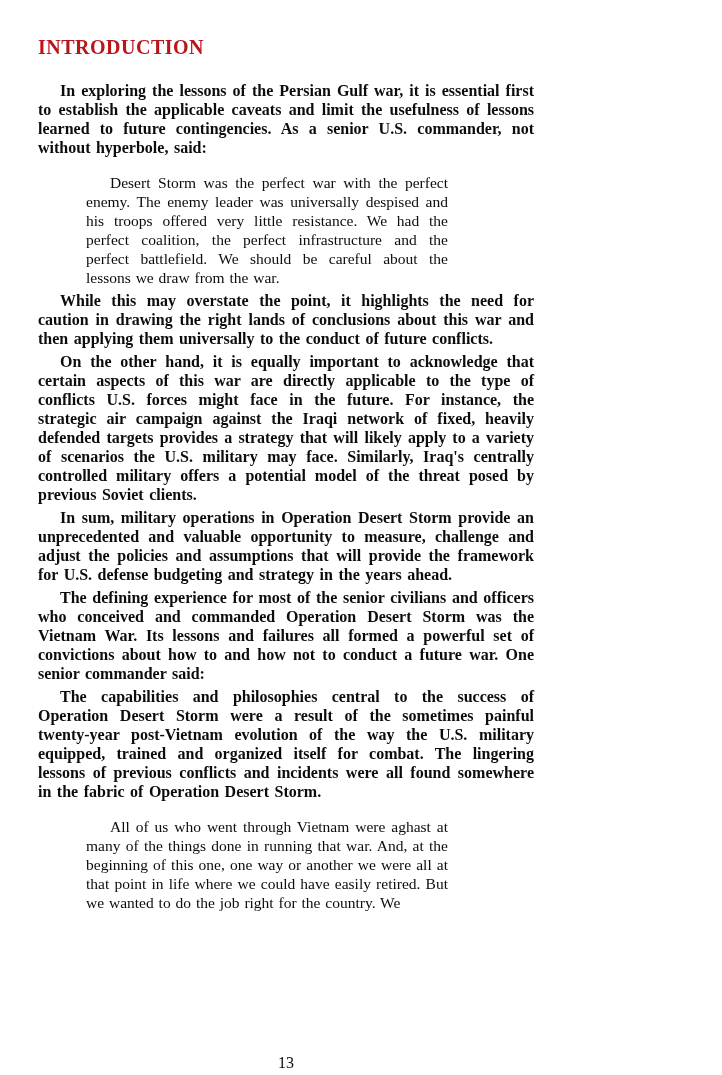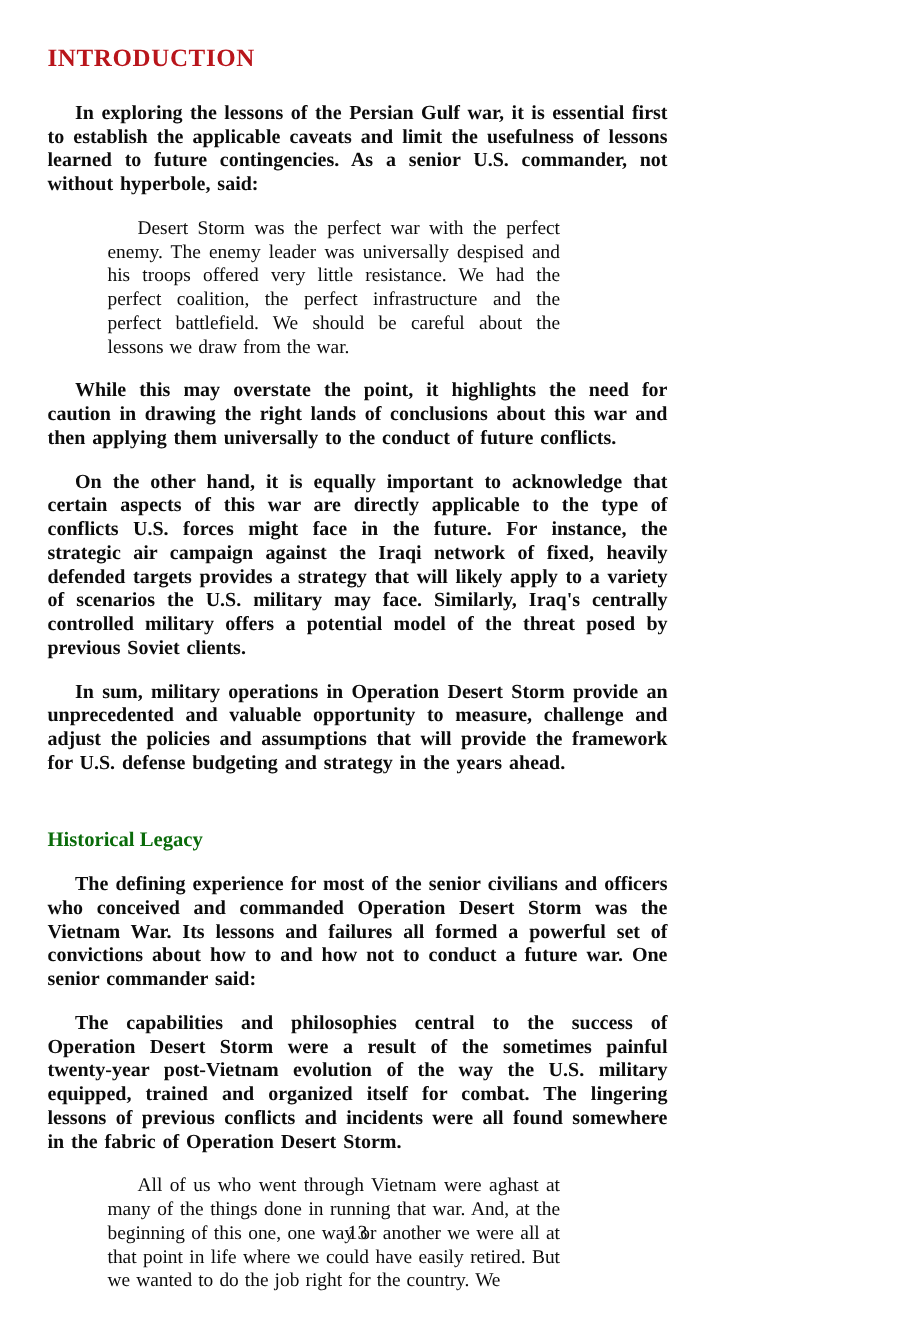--- a/index.html
+++ b/index.html
@@ -33,36 +33,36 @@
     font-weight:700;
     color:var(--heading-green);
     margin-top:42px;
   }
   p.body-para{
     font-size:16px;
     font-weight:700;
     line-height:19px;
     text-align:justify;
     text-indent:22px;
-    margin-top:16px;
+    margin-top:4px;
     word-spacing:1.5px;
   }
   p.first-after-h1{margin-top:22px;}
   blockquote.quote{
     font-size:15.5px;
     font-weight:400;
     line-height:19px;
     text-align:justify;
     text-indent:24px;
     margin:16px 86px 0 48px;
     word-spacing:1px;
   }
   .page-number{
     position:absolute;
-    top:978px;
+    top:1054px;
     left:0;
     width:100%;
     text-align:center;
     font-size:16px;
     font-weight:400;
     color:var(--text-ink);
   }
   .speck{
     position:absolute;
     border-radius:50%;
@@ -89,21 +89,20 @@
 
     <blockquote class="quote">Desert Storm was the perfect war with the perfect enemy. The enemy leader was universally despised and his troops offered very little resistance. We had the perfect coalition, the perfect infrastructure and the perfect battlefield. We should be careful about the lessons we draw from the war.</blockquote>
 
     <p class="body-para">While this may overstate the point, it highlights the need for caution in drawing the right lands of conclusions about this war and then applying them universally to the conduct of future conflicts.</p>
 
     <p class="body-para">On the other hand, it is equally important to acknowledge that certain aspects of this war are directly applicable to the type of conflicts U.S. forces might face in the future. For instance, the strategic air campaign against the Iraqi network of fixed, heavily defended targets provides a strategy that will likely apply to a variety of scenarios the U.S. military may face. Similarly, Iraq's centrally controlled military offers a potential model of the threat posed by previous Soviet clients.</p>
 
 
     <p class="body-para">In sum, military operations in Operation Desert Storm provide an unprecedented and valuable opportunity to measure, challenge and adjust the policies and assumptions that will provide the framework for U.S. defense budgeting and strategy in the years ahead.</p>
 
-    <h2 class="legacy-heading">Historical Legacy</h2>
 
     <p class="body-para">The defining experience for most of the senior civilians and officers who conceived and commanded Operation Desert Storm was the Vietnam War. Its lessons and failures all formed a powerful set of convictions about how to and how not to conduct a future war. One senior commander said:</p>
 
     <p class="body-para">The capabilities and philosophies central to the success of Operation Desert Storm were a result of the sometimes painful twenty-year post-Vietnam evolution of the way the U.S. military equipped, trained and organized itself for combat. The lingering lessons of previous conflicts and incidents were all found somewhere in the fabric of Operation Desert Storm.</p>
 
     <blockquote class="quote">All of us who went through Vietnam were aghast at many of the things done in running that war. And, at the beginning of this one, one way or another we were all at that point in life where we could have easily retired. But we wanted to do the job right for the country. We</blockquote>
 
   </div>
 
   <div class="speck speck-red"></div>

